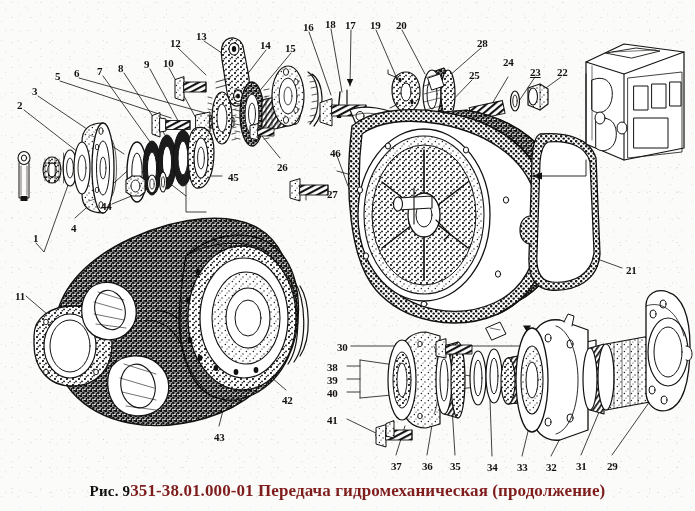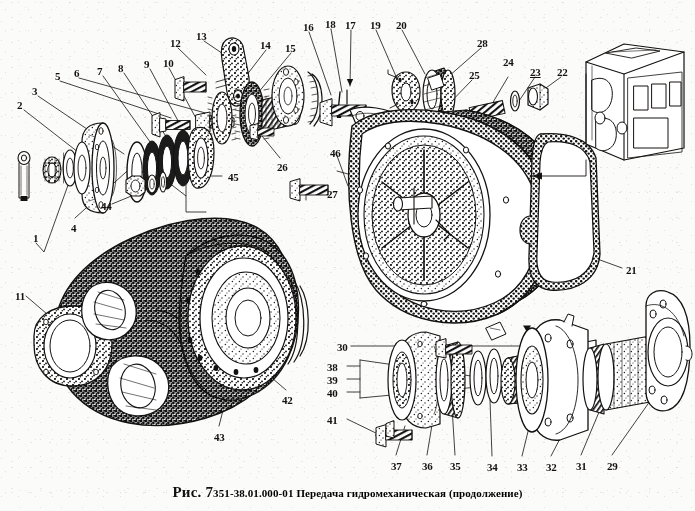--- a/index.html
+++ b/index.html
@@ -53,23 +53,23 @@
   }
   #caption .fig-label {
     font-family: "Liberation Serif", serif;
     font-size: 15px;
     font-weight: 700;
     color: #111;
     letter-spacing: 0.2px;
   }
   #caption .fig-title {
     font-family: "Liberation Serif", serif;
-    font-size: 11px;
+    font-size: 17px;
     font-weight: 700;
-    color: #000000;
+    color: #7f1d1d;
     letter-spacing: 0.1px;
   }
 </style>
 </head>
 <body>
 
 <div id="page">
 
   <div id="paper-texture"></div>
 
@@ -640,16 +640,16 @@
     <div class="callout" style="left:327px; top:388px;">40</div>
     <div class="callout" style="left:327px; top:415px;">41</div>
     <div class="callout" style="left:282px; top:395px;">42</div>
     <div class="callout" style="left:214px; top:432px;">43</div>
     <div class="callout" style="left:101px; top:201px;">44</div>
     <div class="callout" style="left:228px; top:172px;">45</div>
     <div class="callout" style="left:330px; top:148px;">46</div>
   </div>
 
   <div id="caption">
-    <span class="fig-label">Рис. 7</span><span class="fig-title">351-38.01.000-01 Передача гидромеханическая (продолжение)</span>
+    <span class="fig-label">Рис. 9</span><span class="fig-title">351-38.01.000-01 Передача гидромеханическая (продолжение)</span>
   </div>
 
 </div>
 
 </body></html>

